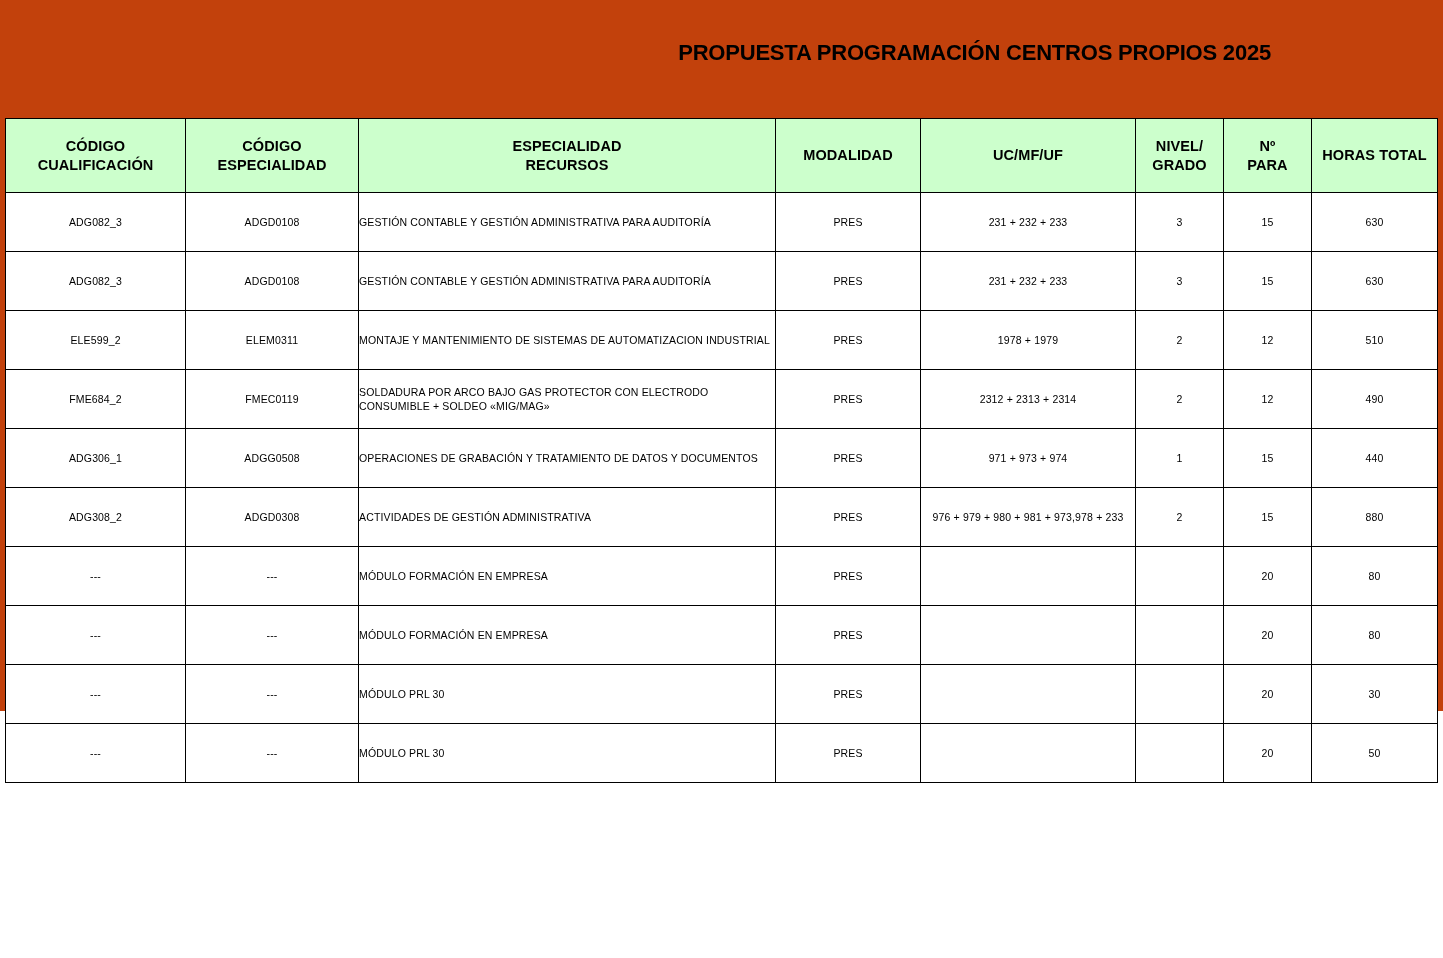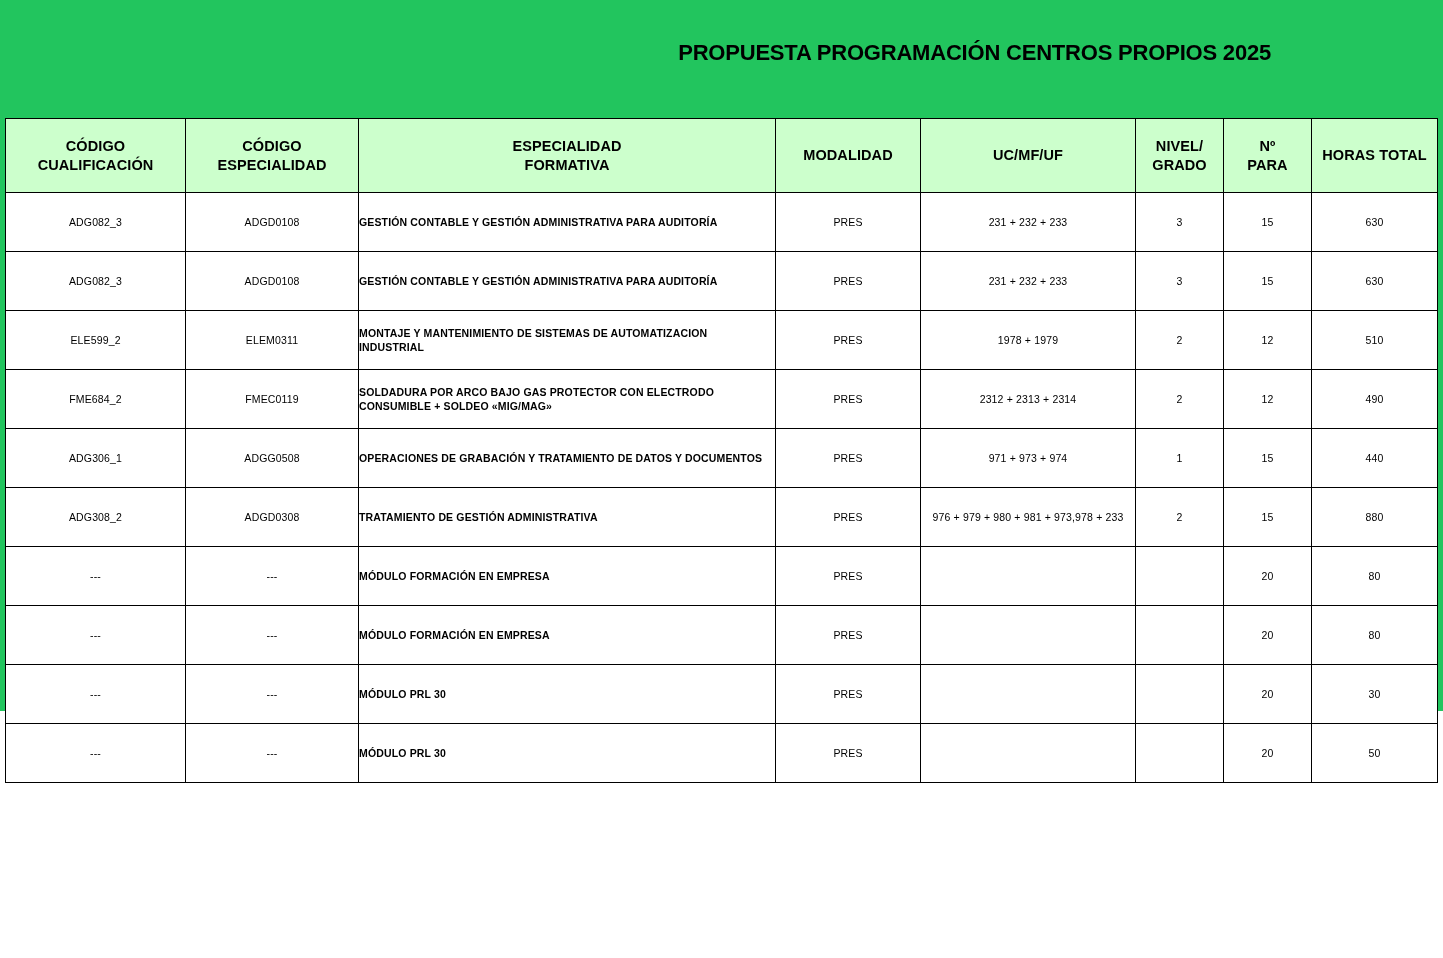--- a/index.html
+++ b/index.html
@@ -11,21 +11,21 @@
     width: 1443px;
     height: 958px;
     overflow: hidden;
     font-family: "Liberation Sans", sans-serif;
     color: #000000;
   }
   .page {
     position: relative;
     width: 1443px;
     height: 711px;
-    background: #22c55e;
+    background: #c2410c;
   }
   .doc-title {
     position: absolute;
     left: 0;
     top: 40px;
     width: 1271px;
     text-align: right;
     font-size: 22px;
     font-weight: bold;
     letter-spacing: -0.2px;
@@ -70,21 +70,20 @@
     letter-spacing: 0.15px;
   }
   td.c-center {
     text-align: center;
     padding: 0 4px;
   }
   td.c-left {
     text-align: left;
     padding: 0 6px;
     line-height: 1.35;
-    font-weight: bold;
   }
   
   col.col-cod-cual   { width: 180px; }
   col.col-cod-esp    { width: 173px; }
   col.col-esp-form   { width: 417px; }
   col.col-modalidad  { width: 145px; }
   col.col-ucmfuf     { width: 215px; }
   col.col-nivel      { width: 88px; }
   col.col-alum       { width: 88px; }
   col.col-horas      { width: 126px; }
@@ -113,21 +112,21 @@
           <th>
             <span class="hdr-line">CÓDIGO</span>
             <span class="hdr-line">CUALIFICACIÓN</span>
           </th>
           <th>
             <span class="hdr-line">CÓDIGO</span>
             <span class="hdr-line">ESPECIALIDAD</span>
           </th>
           <th>
             <span class="hdr-line">ESPECIALIDAD</span>
-            <span class="hdr-line">FORMATIVA</span>
+            <span class="hdr-line">RECURSOS</span>
           </th>
           <th>
             <span class="hdr-line">MODALIDAD</span>
           </th>
           <th>
             <span class="hdr-line">UC/MF/UF</span>
           </th>
           <th>
             <span class="hdr-line">NIVEL/</span>
             <span class="hdr-line">GRADO</span>
@@ -188,21 +187,21 @@
             <td class="c-left">OPERACIONES DE GRABACIÓN Y TRATAMIENTO DE DATOS Y DOCUMENTOS</td>
             <td class="c-center">PRES</td>
             <td class="c-center">971 + 973 + 974</td>
             <td class="c-center">1</td>
             <td class="c-center">15</td>
             <td class="c-center">440</td>
           </tr>
           <tr>
             <td class="c-center">ADG308_2</td>
             <td class="c-center">ADGD0308</td>
-            <td class="c-left">TRATAMIENTO DE GESTIÓN ADMINISTRATIVA</td>
+            <td class="c-left">ACTIVIDADES DE GESTIÓN ADMINISTRATIVA</td>
             <td class="c-center">PRES</td>
             <td class="c-center">976 + 979 + 980 + 981 + 973,978 + 233</td>
             <td class="c-center">2</td>
             <td class="c-center">15</td>
             <td class="c-center">880</td>
           </tr>
           <tr>
             <td class="c-center">---</td>
             <td class="c-center">---</td>
             <td class="c-left">MÓDULO FORMACIÓN EN EMPRESA</td>

